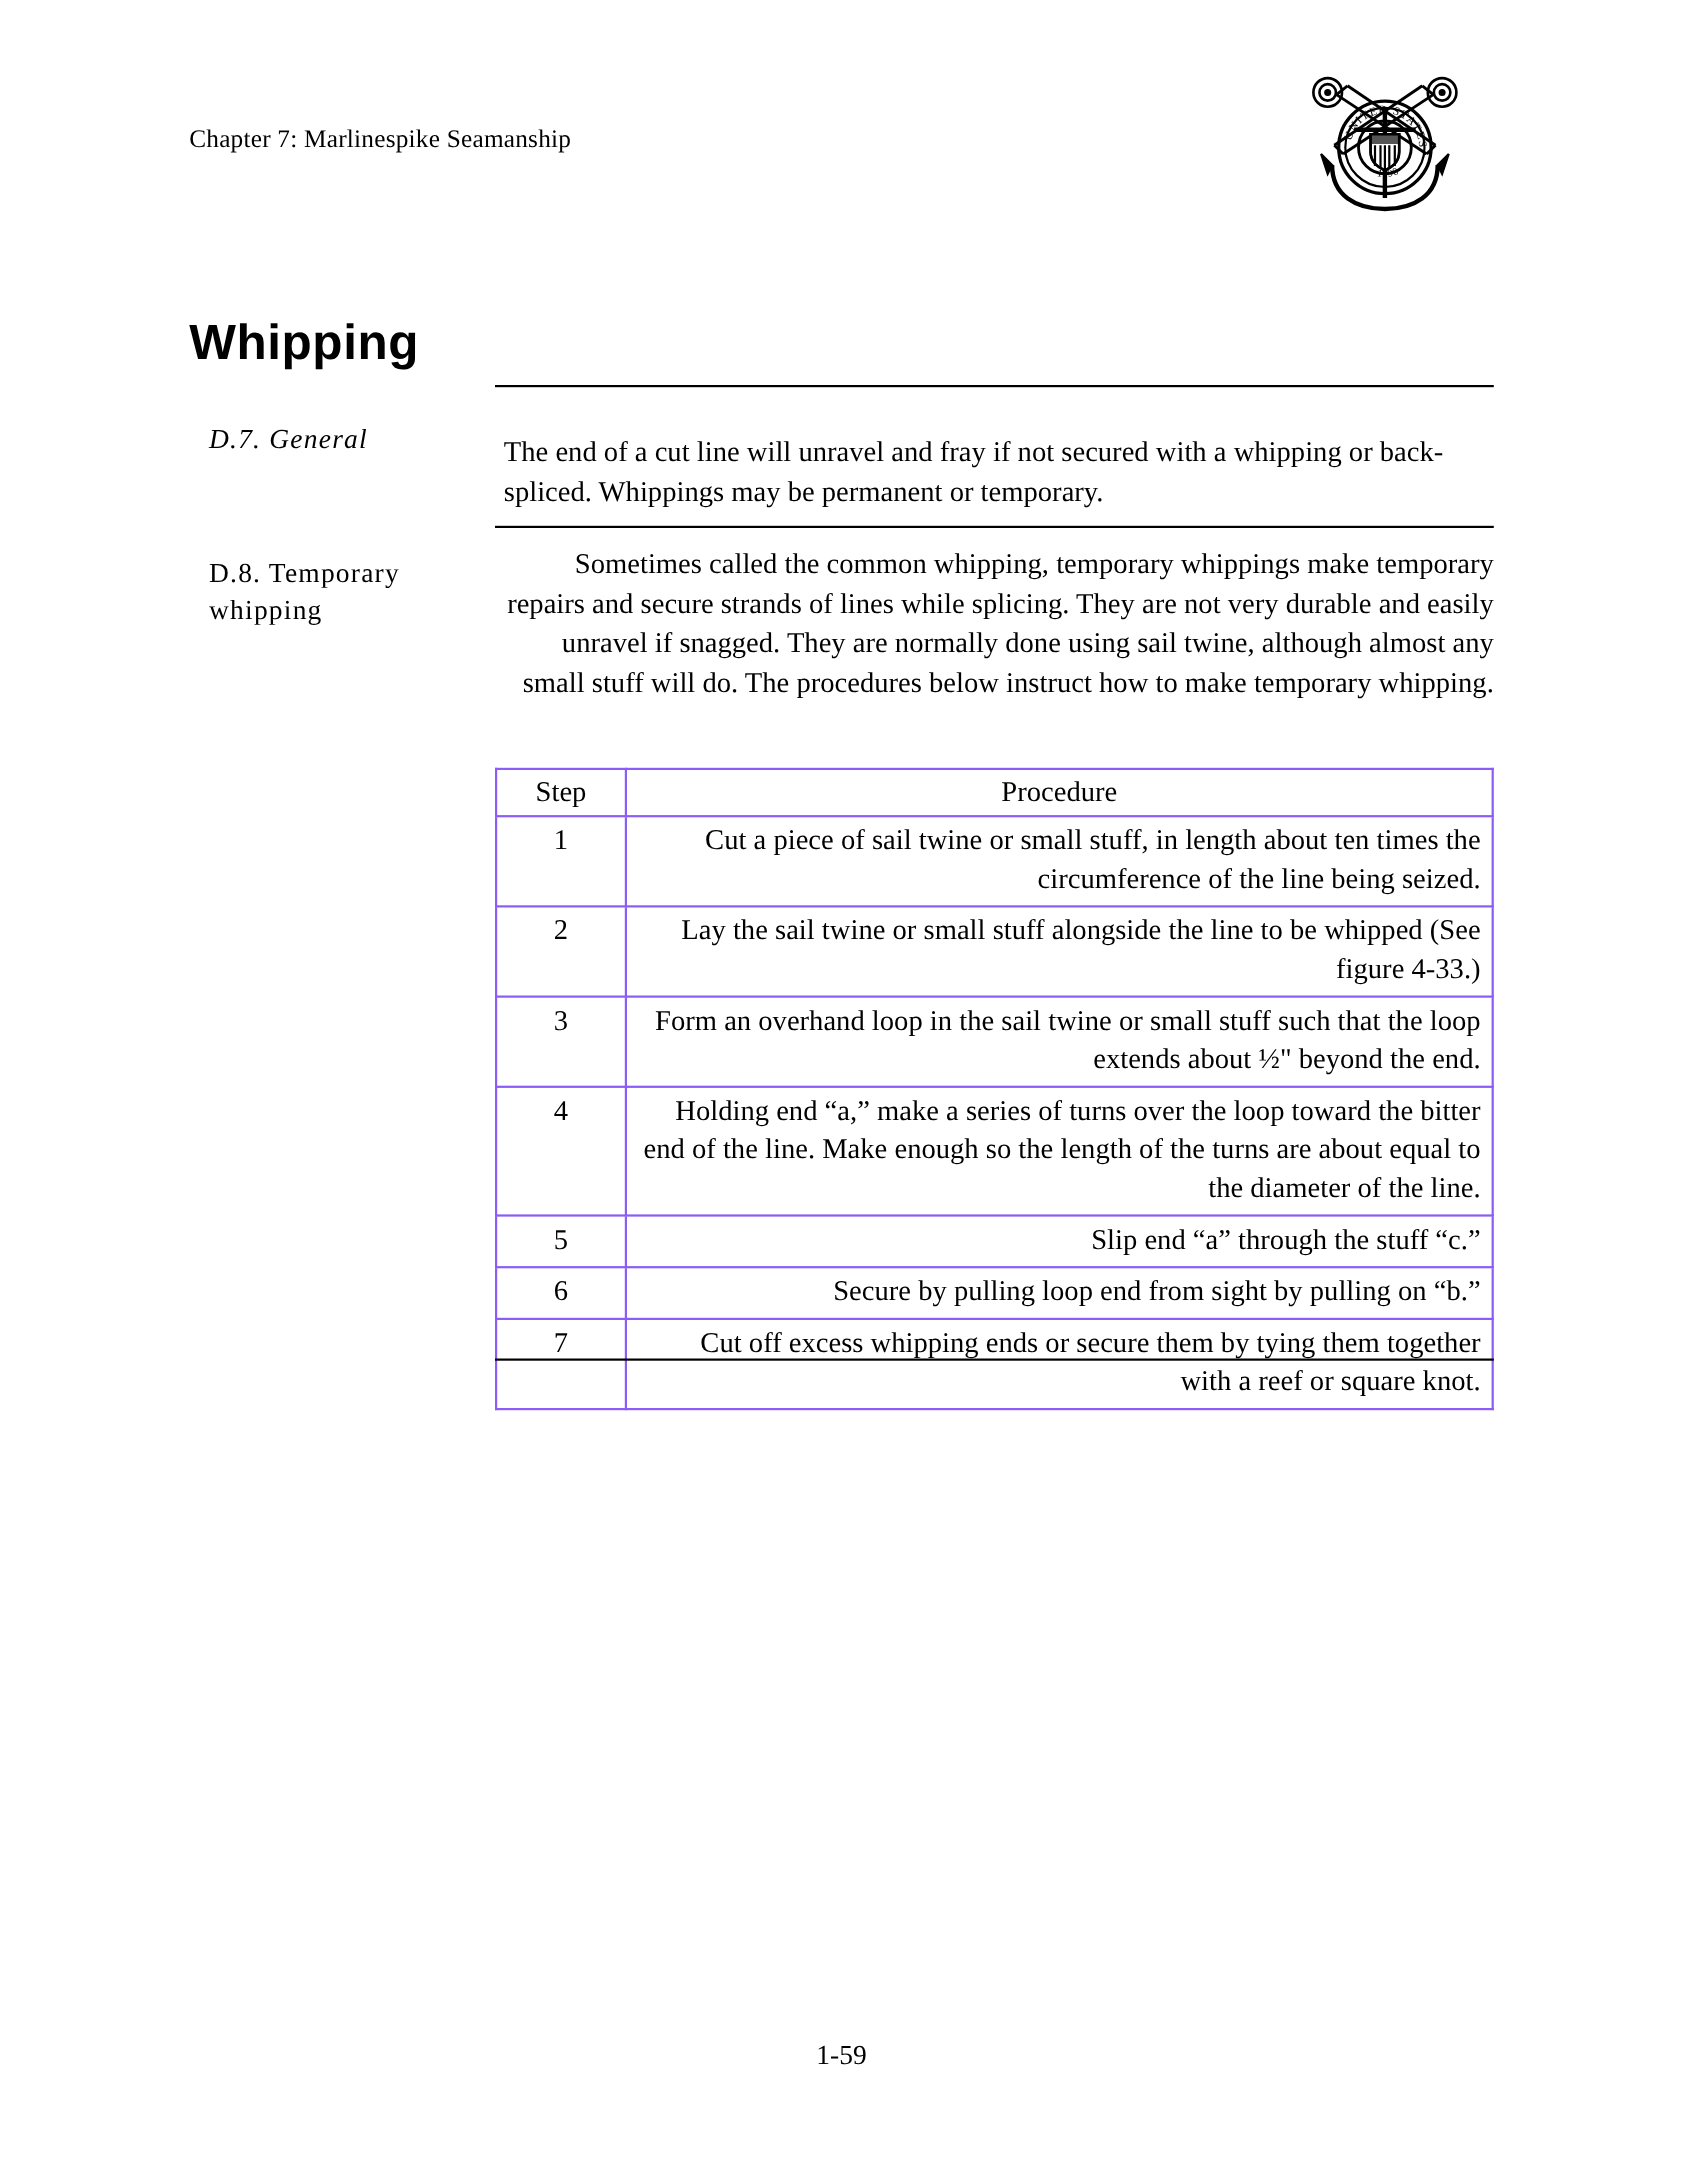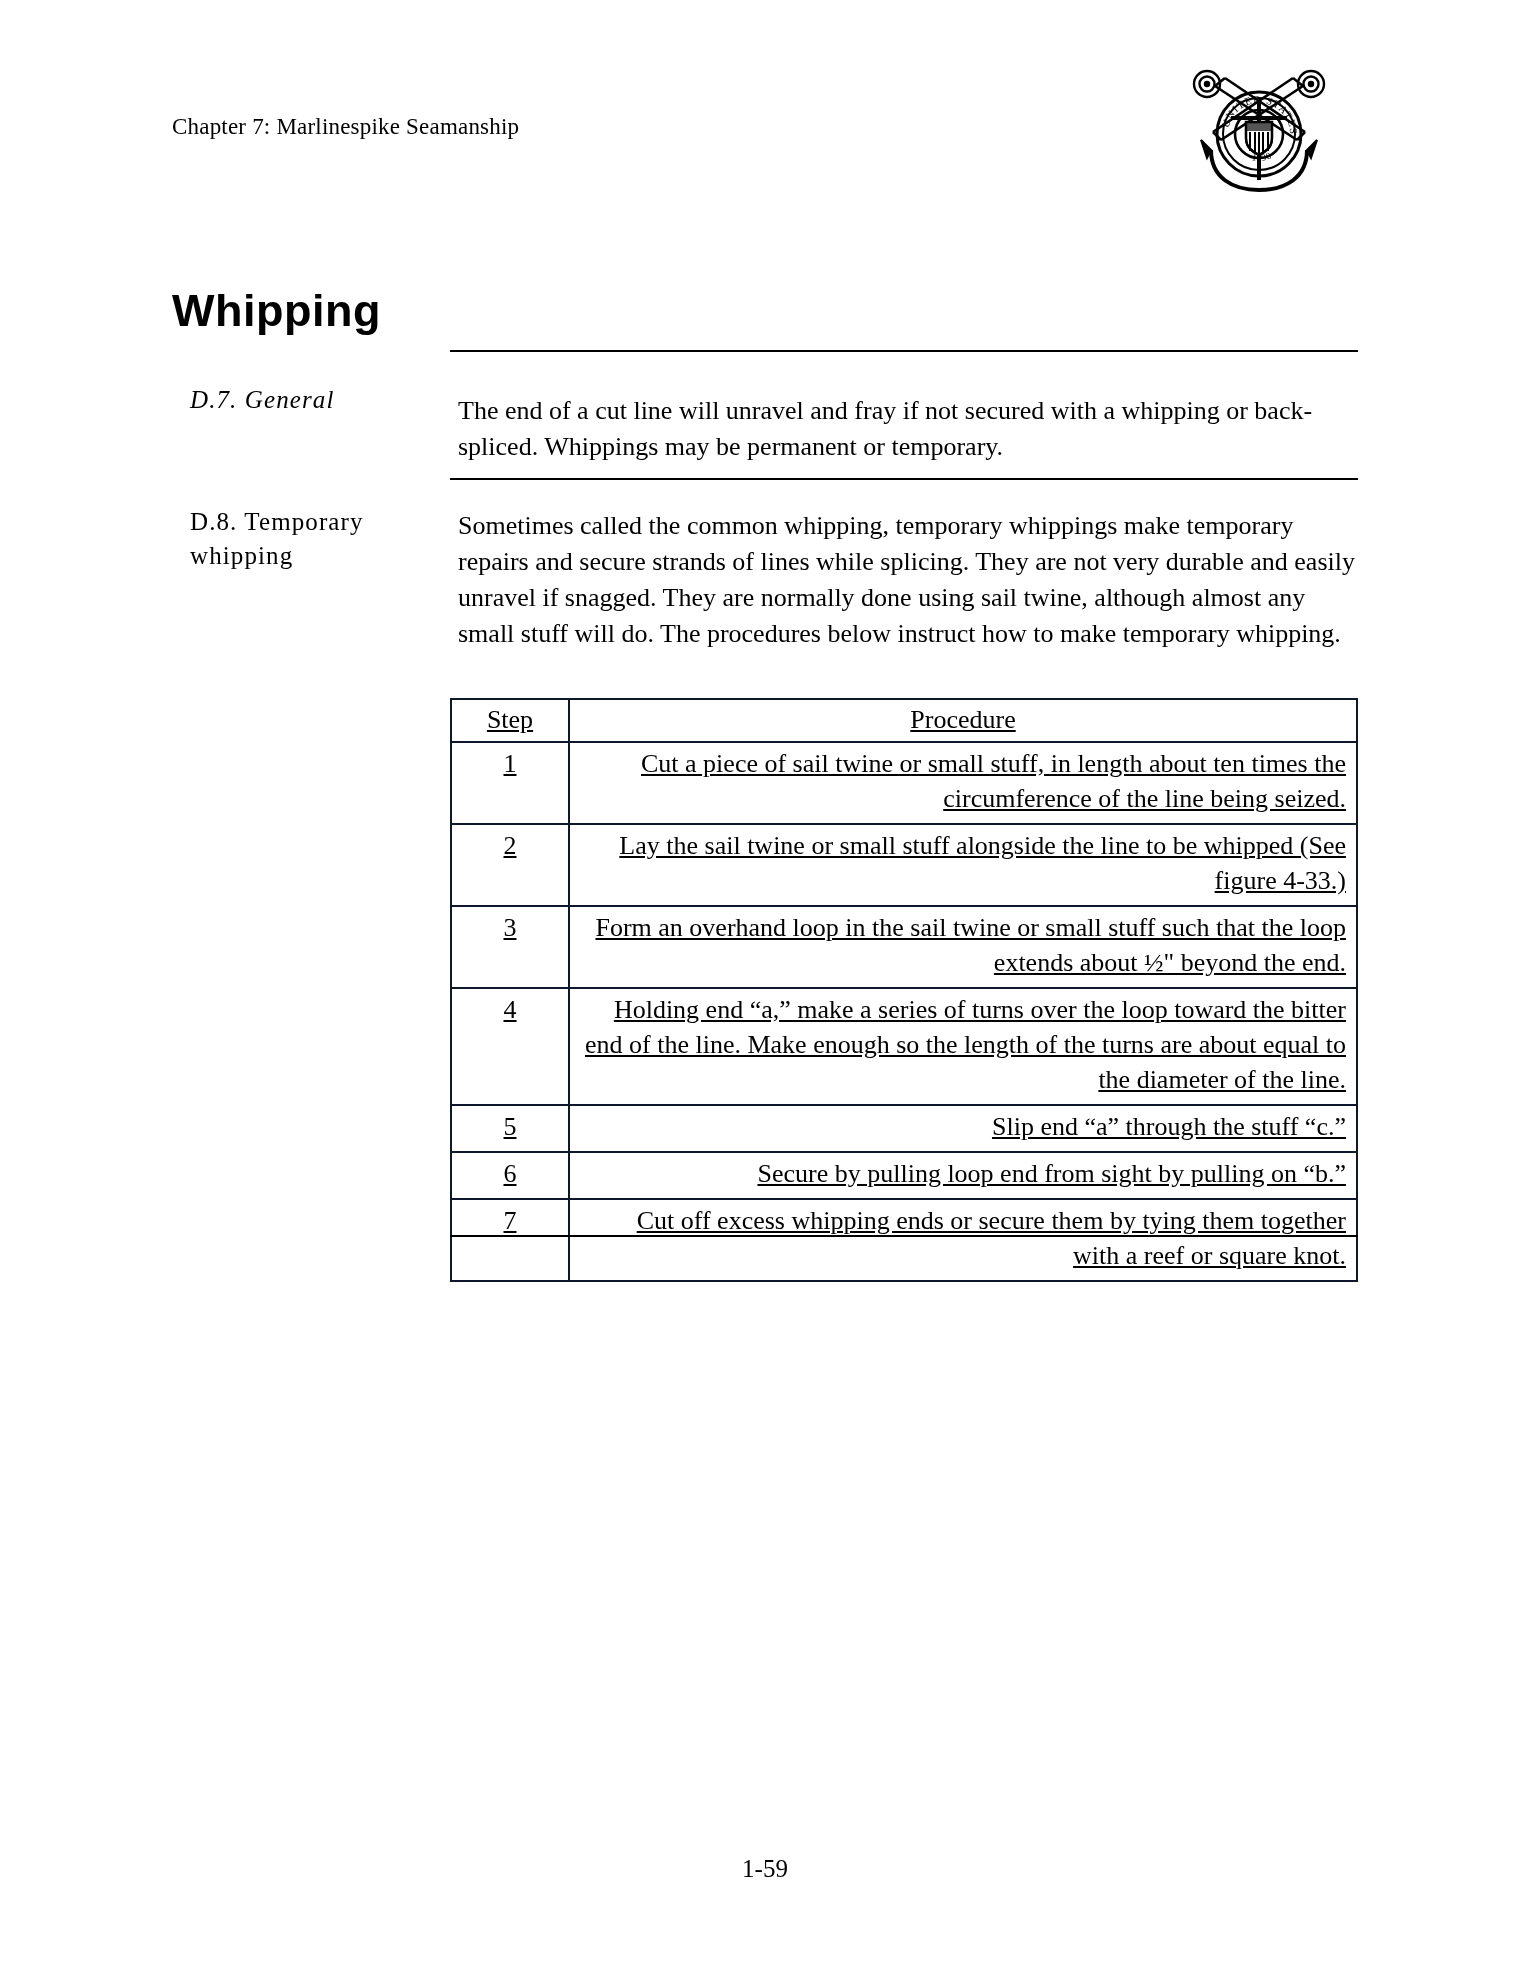--- a/index.html
+++ b/index.html
@@ -80,40 +80,39 @@
 
   .blockbody {
     position: absolute;
     left: 458px;
     width: 900px;
     font-size: 26px;
     line-height: 36px;
     text-align: left;
   }
   .blockbody.b1 { top: 381px; margin-top: 12px; }
-  .blockbody.b2 { top: 508px; }
+  .blockbody.b2 { top: 495px; text-align: right; }
 
   
   .proc-table {
     position: absolute;
     left: 450px;
     top: 698px;
     width: 908px;
     border-collapse: collapse;
     font-size: 26px;
     line-height: 35px;
     table-layout: fixed;
   }
   .proc-table th,
   .proc-table td {
-    border: 2px solid #0f172a;
+    border: 2px solid #8b5cf6;
     vertical-align: top;
     padding: 3px 10px 7px 10px;
     font-weight: 400;
-    text-decoration: underline;
   }
   .proc-table th {
     text-align: center;
     padding-top: 2px;
     padding-bottom: 4px;
   }
   .proc-table col.c-step { width: 118px; }
   .proc-table col.c-proc { width: auto; }
   .proc-table td.step {
     text-align: center;

